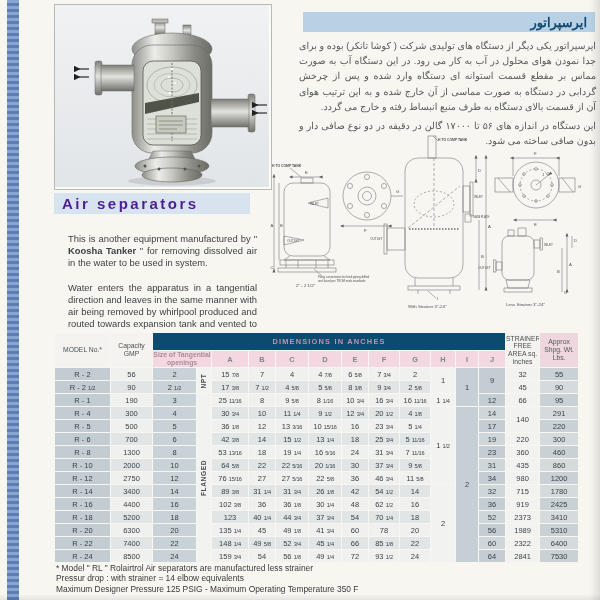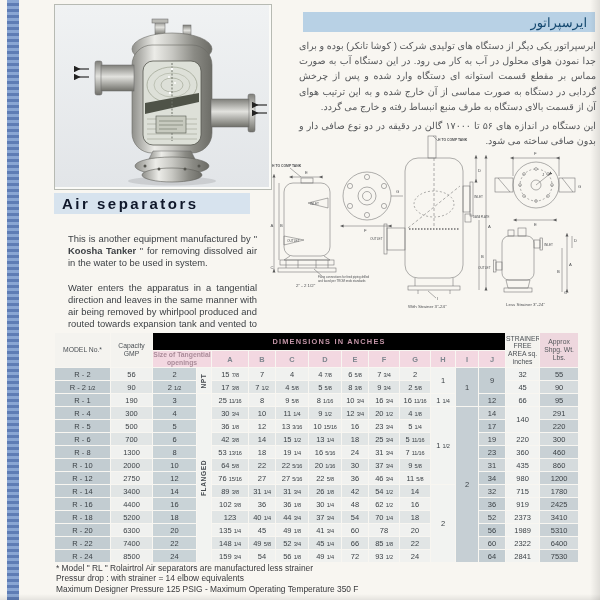--- a/index.html
+++ b/index.html
@@ -4,35 +4,35 @@
 <style>
   html,body{margin:0;padding:0;}
   body{width:600px;height:600px;position:relative;background:#e9e6e0;font-family:"Liberation Sans",sans-serif;overflow:hidden;}
   .page{position:absolute;inset:0;background:#f8f6f1;}
   .edge-shadow-r{position:absolute;right:0;top:0;width:10px;height:600px;background:linear-gradient(90deg,rgba(0,0,0,0),rgba(0,0,0,0.10));}
   .edge-shadow-b{position:absolute;left:0;bottom:0;width:600px;height:6px;background:linear-gradient(180deg,rgba(0,0,0,0),rgba(0,0,0,0.08));}
   .edge-strip{position:absolute;left:7px;top:0;width:12px;height:600px;
     background:repeating-linear-gradient(180deg,#7d9dd0 0 3px,#4d6fae 3px 6px);opacity:.9;}
   .photo-frame{position:absolute;left:54px;top:4px;width:216px;height:184px;background:#fbfbf8;border:1px solid #b7bab3;}
   .heading-band{position:absolute;left:54px;top:193px;width:196px;height:21px;background:#d7e3ee;display:flex;align-items:center;padding-left:8px;box-sizing:border-box;}
-  .heading-band span{color:#0f172a;font-weight:bold;font-size:15px;letter-spacing:2.5px;}
+  .heading-band span{color:#4c1d95;font-weight:bold;font-size:15px;letter-spacing:2.5px;}
   .eng-text{position:absolute;left:56px;top:221px;width:213px;font-size:9.4px;line-height:1.3;color:#3d4145;text-align:justify;}
   .eng-text p{margin:12px;}
   .fa-titlebar{position:absolute;left:303px;top:12px;width:292px;height:20px;background:#b8d1e5;display:flex;align-items:center;justify-content:flex-start;padding:0 8px;box-sizing:border-box;}
-  .fa-titlebar span{color:#14486f;font-weight:normal;font-size:13px;}
+  .fa-titlebar span{color:#14486f;font-weight:bold;font-size:13px;}
   .fa-text{position:absolute;left:299px;top:38px;width:297px;font-size:9.5px;line-height:1.6;color:#55575a;text-align:justify;}
   .fa-text p{margin:0 0 4px 0;}
   .drawings{position:absolute;left:270px;top:128px;width:326px;height:204px;}
   .drawings svg{display:block;}
   .table-wrap{position:absolute;left:54px;top:332px;width:524px;}
   table{border-collapse:collapse;table-layout:fixed;width:524px;background:#f8f6f1;}
   th,td{border:1px solid #f8f6f1;padding:0;overflow:hidden;}
   th{font-weight:normal;}
   .hd-plain{background:#f4f3ef;color:#4b5055;font-size:6.8px;line-height:1.15;}
-  .hd-title{background:#000000;color:#c294a6;font-size:7.4px;font-weight:bold;letter-spacing:1.2px;height:17px;}
+  .hd-title{background:#0c4a6e;color:#c294a6;font-size:7.4px;font-weight:bold;letter-spacing:1.2px;height:17px;}
   .hd-pink{background:#f3d8e1;color:#7e868e;font-size:7.4px;font-weight:bold;}
   .hd-size{background:#f3d8e1;color:#ab8c9a;font-size:6.8px;font-weight:bold;line-height:1.2;}
   .hd-wt{background:#eed7de;color:#53575b;font-size:6.8px;line-height:1.15;}
   td{font-size:7.5px;color:#3c4247;text-align:center;height:12px;line-height:1;}
   tbody tr:nth-child(odd) td{background:#f0f1ef;}
   tbody tr:nth-child(even) td{background:#e1e5e5;}
   td.col-model{background:#c2ccd1 !important;}
   td.col-size{background:#c9d3d7 !important;}
   td.col-conn,td.col-h,td.col-strainer{background:#f2f3f1 !important;}
   td.col-i{background:#c6cfd4 !important;}

